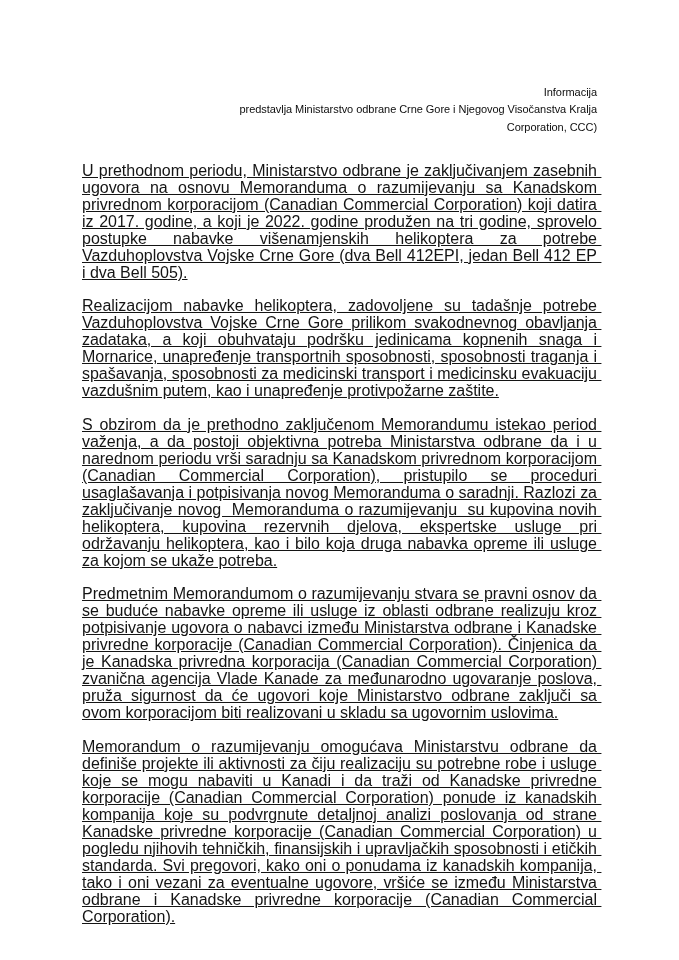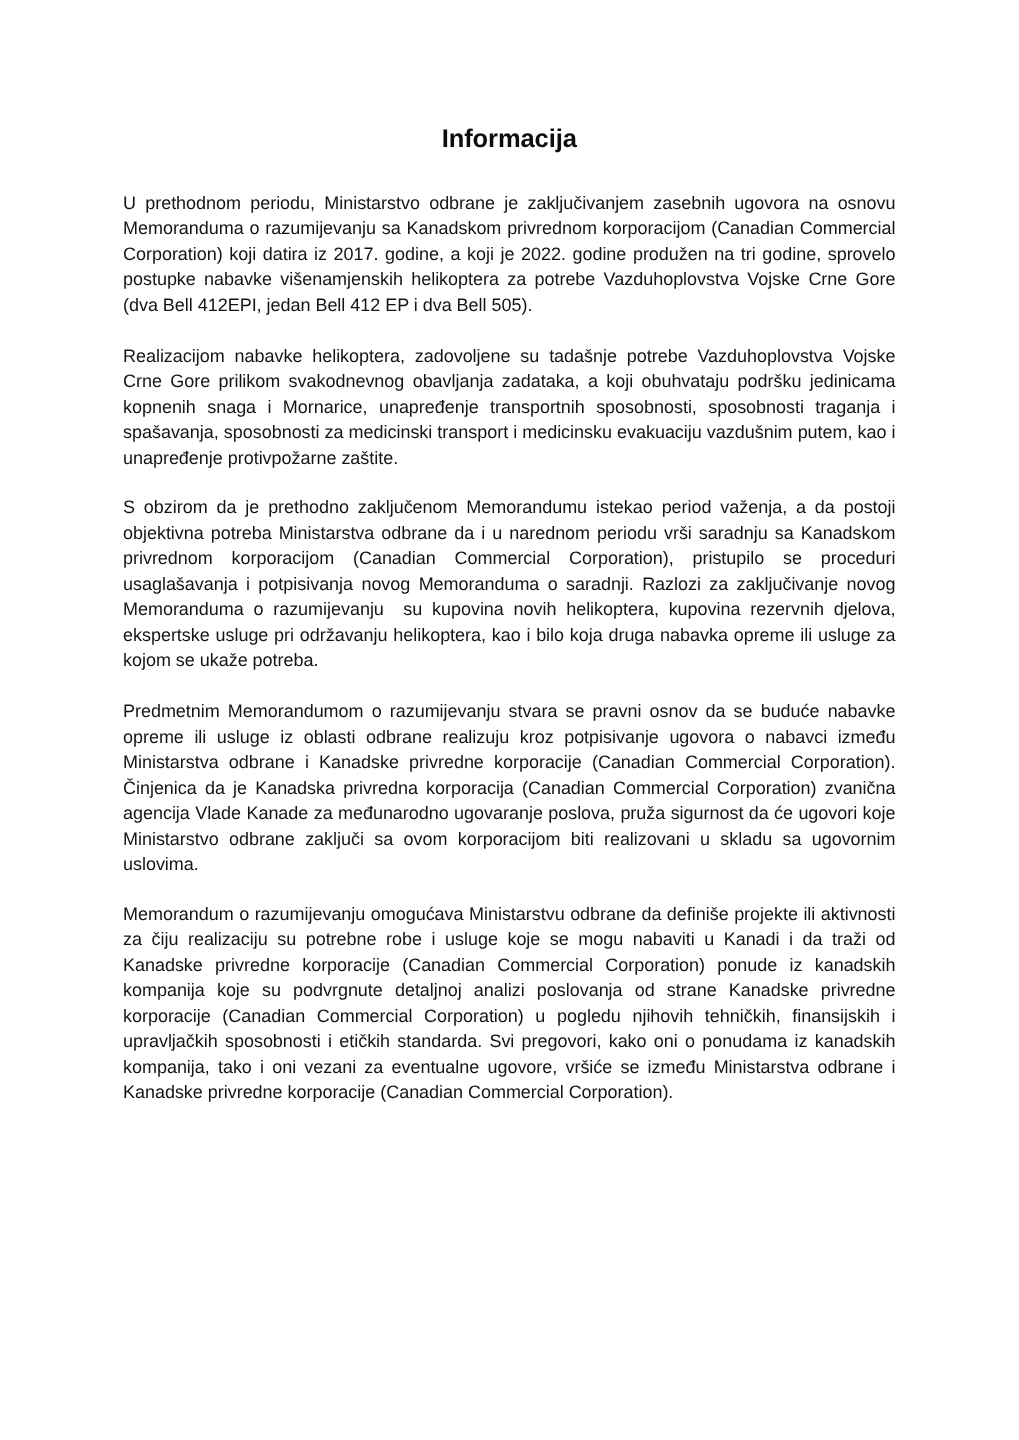--- a/index.html
+++ b/index.html
@@ -20,55 +20,58 @@
     -webkit-font-smoothing: antialiased;
   }
   .content {
     position: absolute;
     left: 82px;
     top: 84px;
     width: 515px;
   }
   .doc-title {
     margin: 0 0 0 0;
-    font-size: 17px;
+    font-size: 11px;
     line-height: 17.3px;
-    font-weight: bold;
-    text-align: center;
+    font-weight: normal;
+    text-align: right;
     letter-spacing: -0.05px;
     color: #0d0d0d;
   }
   .doc-title .tline {
     display: block;
   }
   .body-block {
     margin-top: 26px;
   }
   p.para {
     margin: 0 0 16.5px 0;
-    font-size: 12px;
+    font-size: 16px;
     line-height: 17.0px;
     text-align: justify;
     text-justify: inter-word;
     letter-spacing: -0.02px;
     color: #141414;
     white-space: pre-wrap;
+    text-decoration: underline;
   }
   p.para:last-child {
     margin-bottom: 16px;
   }
 </style>
 </head>
 <body>
 
 <div class="page">
   <div class="content">
 
     <h1 class="doc-title">
       <span class="tline">Informacija</span>
+      <span class="tline">predstavlja Ministarstvo odbrane Crne Gore i Njegovog Visočanstva Kralja</span>
+      <span class="tline">Corporation, CCC)</span>
     </h1>
 
     <div class="body-block">
       <p class="para">U prethodnom periodu, Ministarstvo odbrane je zaključivanjem zasebnih ugovora na osnovu Memoranduma o razumijevanju sa Kanadskom privrednom korporacijom (Canadian Commercial Corporation) koji datira iz 2017. godine, a koji je 2022. godine produžen na tri godine, sprovelo postupke nabavke višenamjenskih helikoptera za potrebe Vazduhoplovstva Vojske Crne Gore (dva Bell 412EPI, jedan Bell 412 EP i dva Bell 505).</p>
       <p class="para">Realizacijom nabavke helikoptera, zadovoljene su tadašnje potrebe Vazduhoplovstva Vojske Crne Gore prilikom svakodnevnog obavljanja zadataka, a koji obuhvataju podršku jedinicama kopnenih snaga i Mornarice, unapređenje transportnih sposobnosti, sposobnosti traganja i spašavanja, sposobnosti za medicinski transport i medicinsku evakuaciju vazdušnim putem, kao i unapređenje protivpožarne zaštite.</p>
       <p class="para">S obzirom da je prethodno zaključenom Memorandumu istekao period važenja, a da postoji objektivna potreba Ministarstva odbrane da i u narednom periodu vrši saradnju sa Kanadskom privrednom korporacijom (Canadian Commercial Corporation), pristupilo se proceduri usaglašavanja i potpisivanja novog Memoranduma o saradnji. Razlozi za zaključivanje novog  Memoranduma o razumijevanju  su kupovina novih helikoptera, kupovina rezervnih djelova, ekspertske usluge pri održavanju helikoptera, kao i bilo koja druga nabavka opreme ili usluge za kojom se ukaže potreba.</p>
       <p class="para">Predmetnim Memorandumom o razumijevanju stvara se pravni osnov da se buduće nabavke opreme ili usluge iz oblasti odbrane realizuju kroz potpisivanje ugovora o nabavci između Ministarstva odbrane i Kanadske privredne korporacije (Canadian Commercial Corporation). Činjenica da je Kanadska privredna korporacija (Canadian Commercial Corporation) zvanična agencija Vlade Kanade za međunarodno ugovaranje poslova, pruža sigurnost da će ugovori koje Ministarstvo odbrane zaključi sa ovom korporacijom biti realizovani u skladu sa ugovornim uslovima.</p>
       <p class="para">Memorandum o razumijevanju omogućava Ministarstvu odbrane da definiše projekte ili aktivnosti za čiju realizaciju su potrebne robe i usluge koje se mogu nabaviti u Kanadi i da traži od Kanadske privredne korporacije (Canadian Commercial Corporation) ponude iz kanadskih kompanija koje su podvrgnute detaljnoj analizi poslovanja od strane Kanadske privredne korporacije (Canadian Commercial Corporation) u pogledu njihovih tehničkih, finansijskih i upravljačkih sposobnosti i etičkih standarda. Svi pregovori, kako oni o ponudama iz kanadskih kompanija, tako i oni vezani za eventualne ugovore, vršiće se između Ministarstva odbrane i Kanadske privredne korporacije (Canadian Commercial Corporation).</p>
     </div>
 

